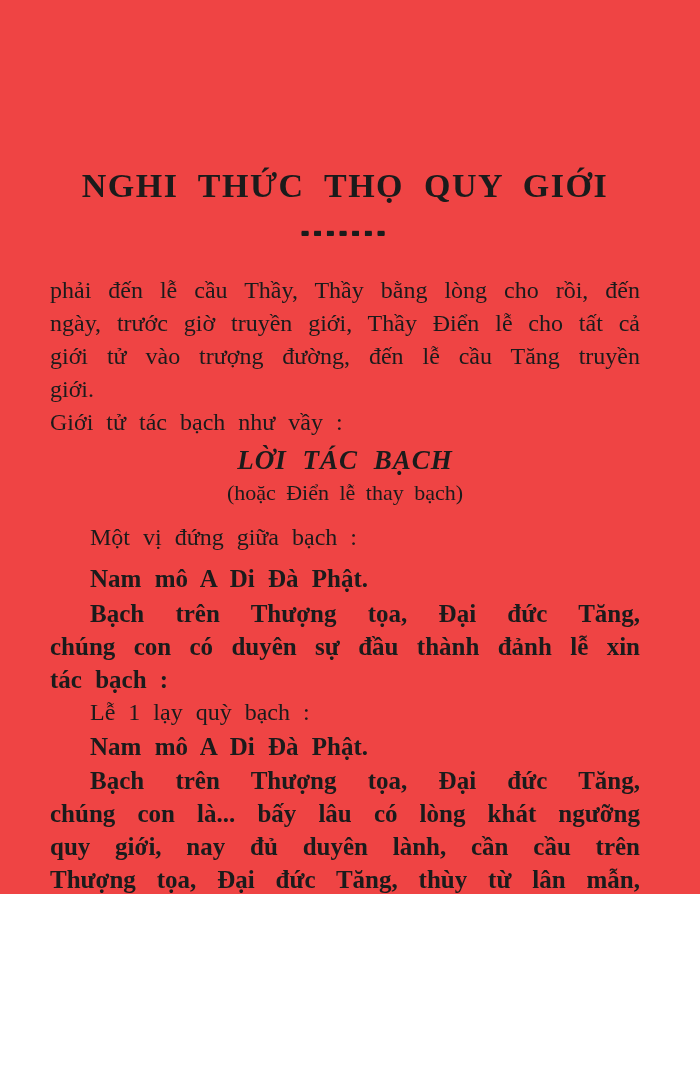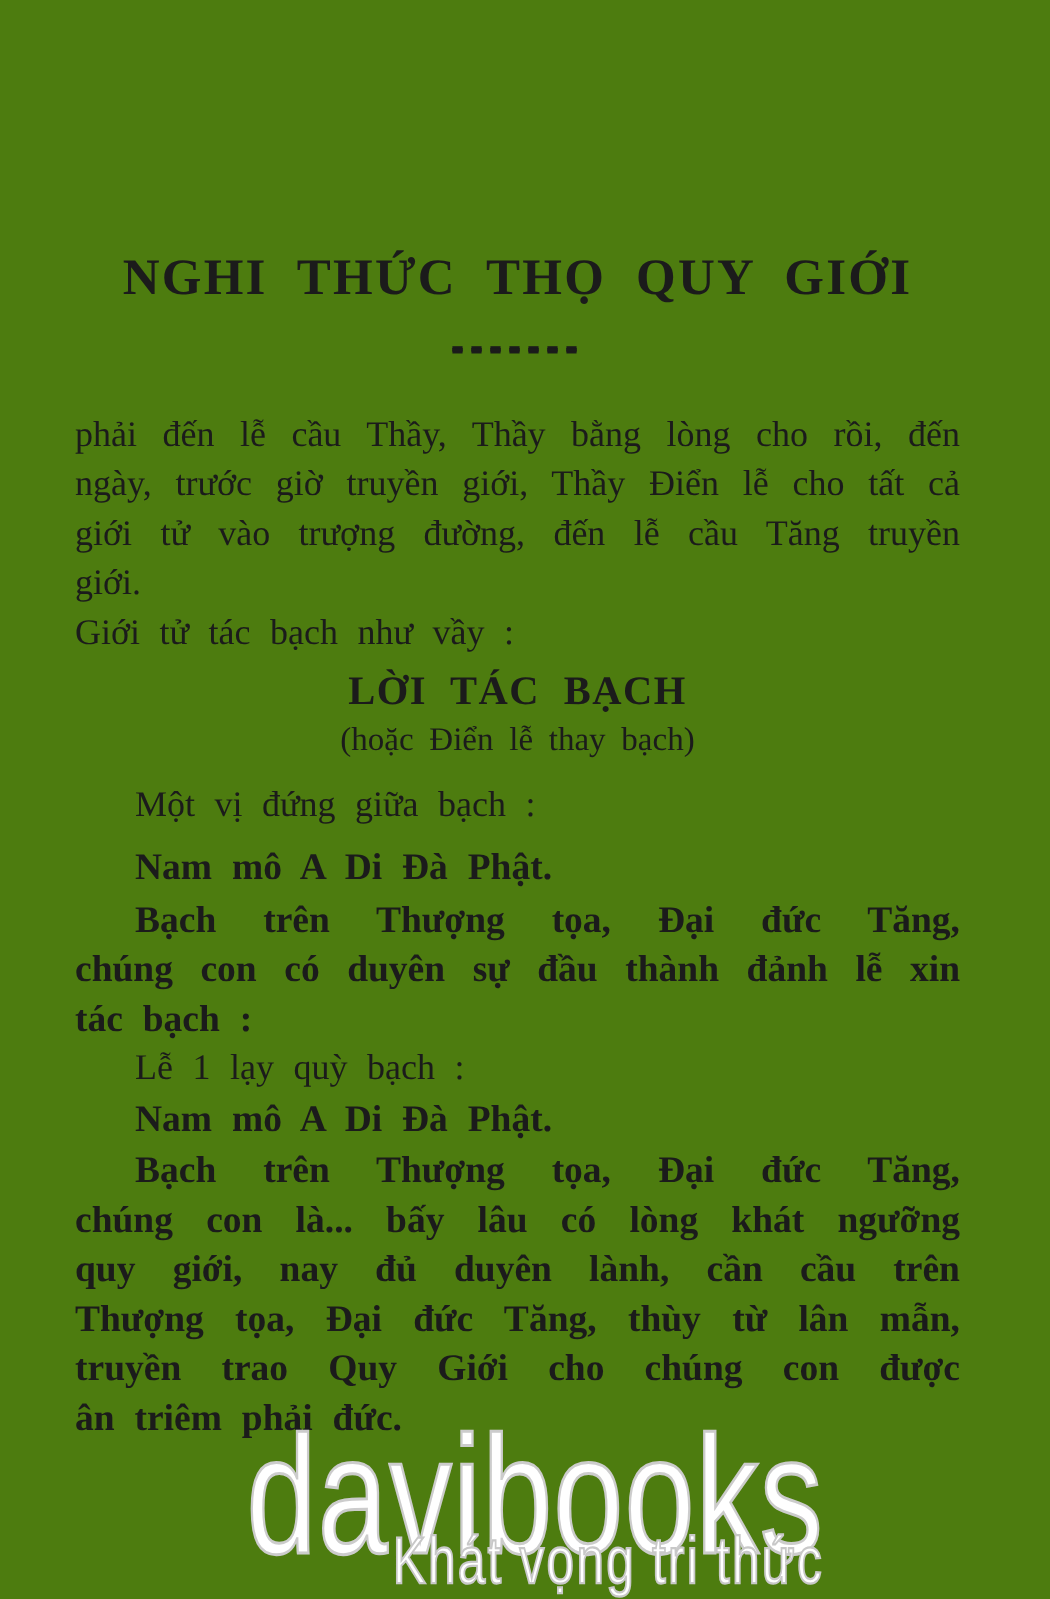--- a/index.html
+++ b/index.html
@@ -1,22 +1,22 @@
 <!DOCTYPE html>
 <html><head>
 <meta charset="utf-8">
 <style>
   * { margin: 0; padding: 0; box-sizing: border-box; }
   html, body { width: 700px; height: 1066px; background: #ffffff; }
 
   .page {
     position: relative;
     width: 700px;
-    height: 1066px;
-    background: #4d7c0f;
+    height: 894px;
+    background: #ef4444;
     overflow: hidden;
     font-family: "Liberation Serif", "DejaVu Serif", serif;
     color: #1b1b1b;
   }
 
   .content {
     position: absolute;
     left: 50px;
     right: 60px;
     top: 0;
@@ -47,21 +47,21 @@
   .para { font-size: 24px; line-height: 33px; word-spacing: 7px; }
   .para.bold { font-weight: 700; font-size: 25px; }
 
   .ln { display: block; text-align: justify; text-align-last: justify; }
   .ln.first { text-indent: 40px; }
   .ln.last { text-align-last: left; }
   .ln.only { text-align: left; text-align-last: left; text-indent: 40px; }
 
   .intro     { margin-top: 36px; }
   .heading   { margin-top: 6px;  font-size: 27px; line-height: 30px; font-weight: 700;
-               text-align: center; letter-spacing: 1px; word-spacing: 8px; }
+               text-align: center; letter-spacing: 1px; word-spacing: 8px; font-style: italic; }
   .subheading{ margin-top: 4px;  font-size: 22px; line-height: 28px; font-weight: 400;
                text-align: center; word-spacing: 5px; }
   .stage1    { margin-top: 14px; }
   .invoc1    { margin-top: 8px;  }
   .address   { margin-top: 2px;  }
   .stage2    { margin-top: 0;    }
   .invoc2    { margin-top: 1px;  }
   .petition  { margin-top: 1px;  }
 
   .wm {

